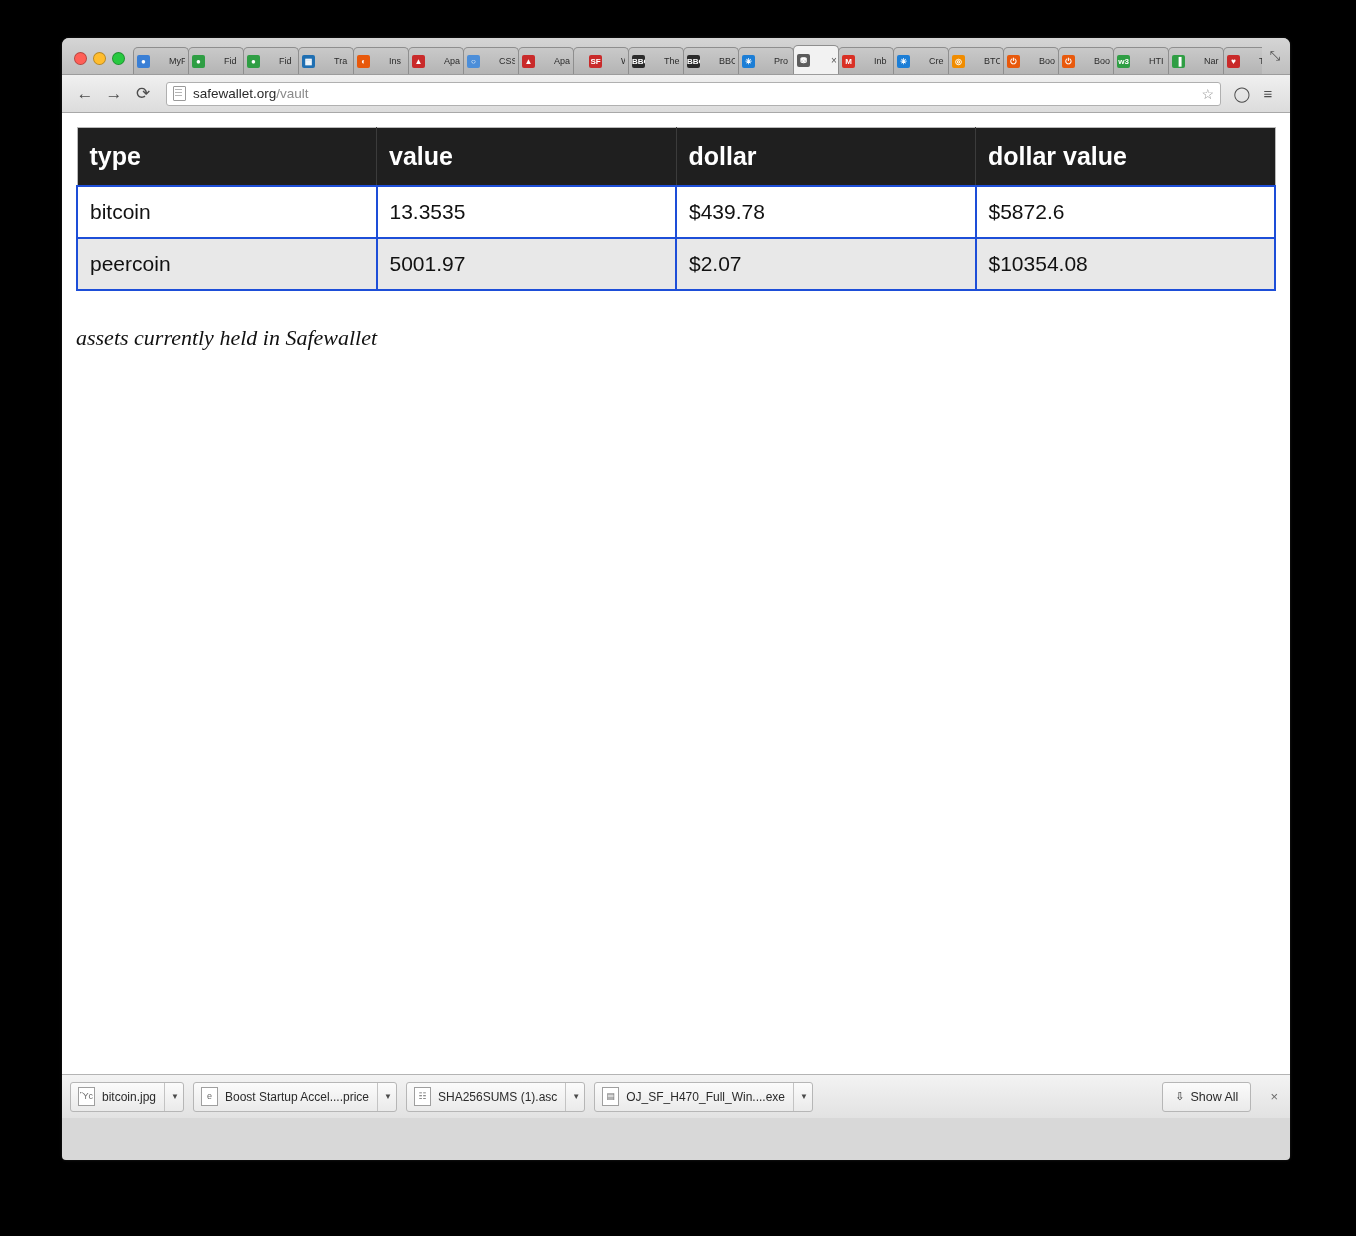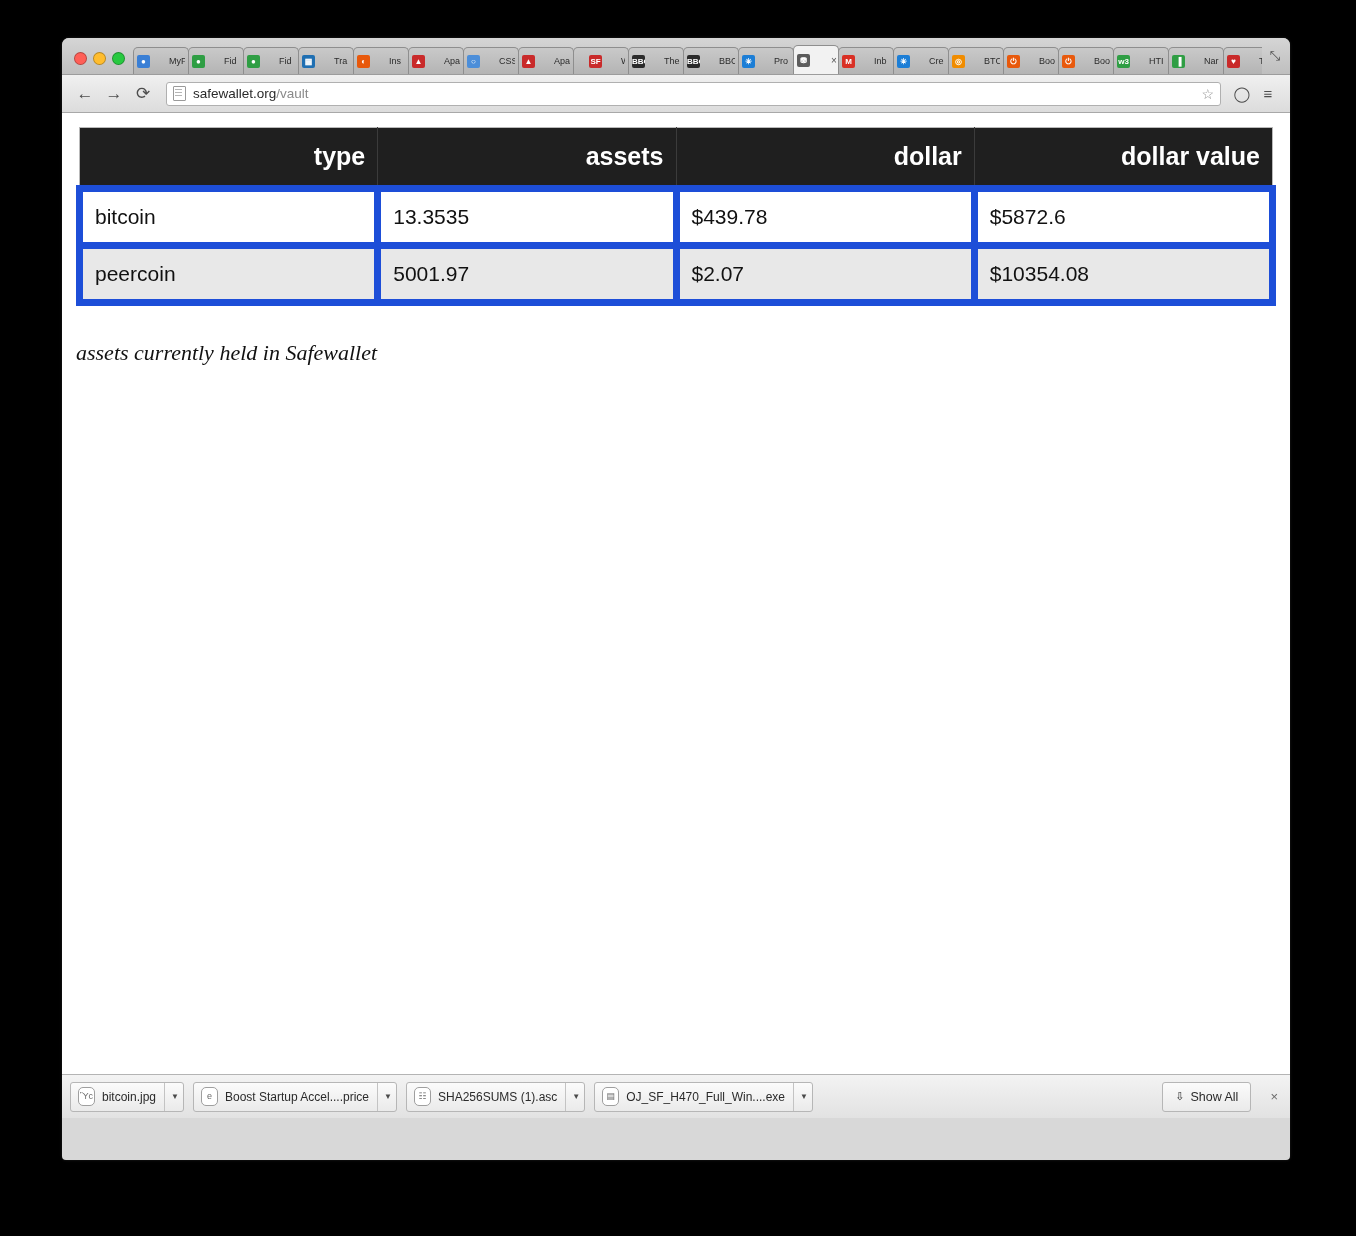--- a/index.html
+++ b/index.html
@@ -209,28 +209,28 @@
     border: 1px solid #b9b9b9;
     table-layout: fixed;
     font-size: 21px;
     color: #111;
   }
   table.assets thead th {
     background: #1f1f1f;
     color: #fff;
     font-size: 25px;
     font-weight: bold;
-    text-align: right;
+    text-align: left;
     padding: 14px 12px;
     border-right: 1px solid #3b3b3b;
   }
   table.assets thead th:last-child { border-right: none; }
   table.assets tbody td {
     padding: 13px 12px;
-    border: 7px solid #1d4ed8;
+    border: 2px solid #1d4ed8;
     font-size: 21px;
   }
   table.assets tbody tr:nth-child(even) td {
     background: #e8e8e8;
   }
   table.assets tbody tr:nth-child(odd) td {
     background: #fff;
   }
   .caption {
     margin-top: 34px;
@@ -264,21 +264,21 @@
     font-size: 12px;
     color: #2b2b2b;
     box-sizing: border-box;
   }
   .dl-icon {
     width: 15px; height: 17px;
     margin-right: 7px;
     flex: 0 0 15px;
     border: 1px solid #9f9f9f;
     background: #fff;
-    border-radius: 5px;
+    border-radius: 0;
     font-size: 9px;
     line-height: 17px;
     text-align: center;
     color: #6a6a6a;
     overflow: hidden;
   }
   .dl-name { white-space: nowrap; }
   .dl-arrow {
     margin-left: 8px;
     padding-left: 6px;
@@ -425,21 +425,21 @@
       <div class="toolicon">◯</div>
       <div class="toolicon">≡</div>
     </div>
 
     <div class="viewport">
       <div class="page">
         <table class="assets">
           <thead>
             <tr>
               <th>type</th>
-              <th>assets</th>
+              <th>value</th>
               <th>dollar</th>
               <th>dollar value</th>
             </tr>
           </thead>
           <tbody>
             <tr>
               <td>bitcoin</td>
               <td>13.3535</td>
               <td>$439.78</td>
               <td>$5872.6</td>

